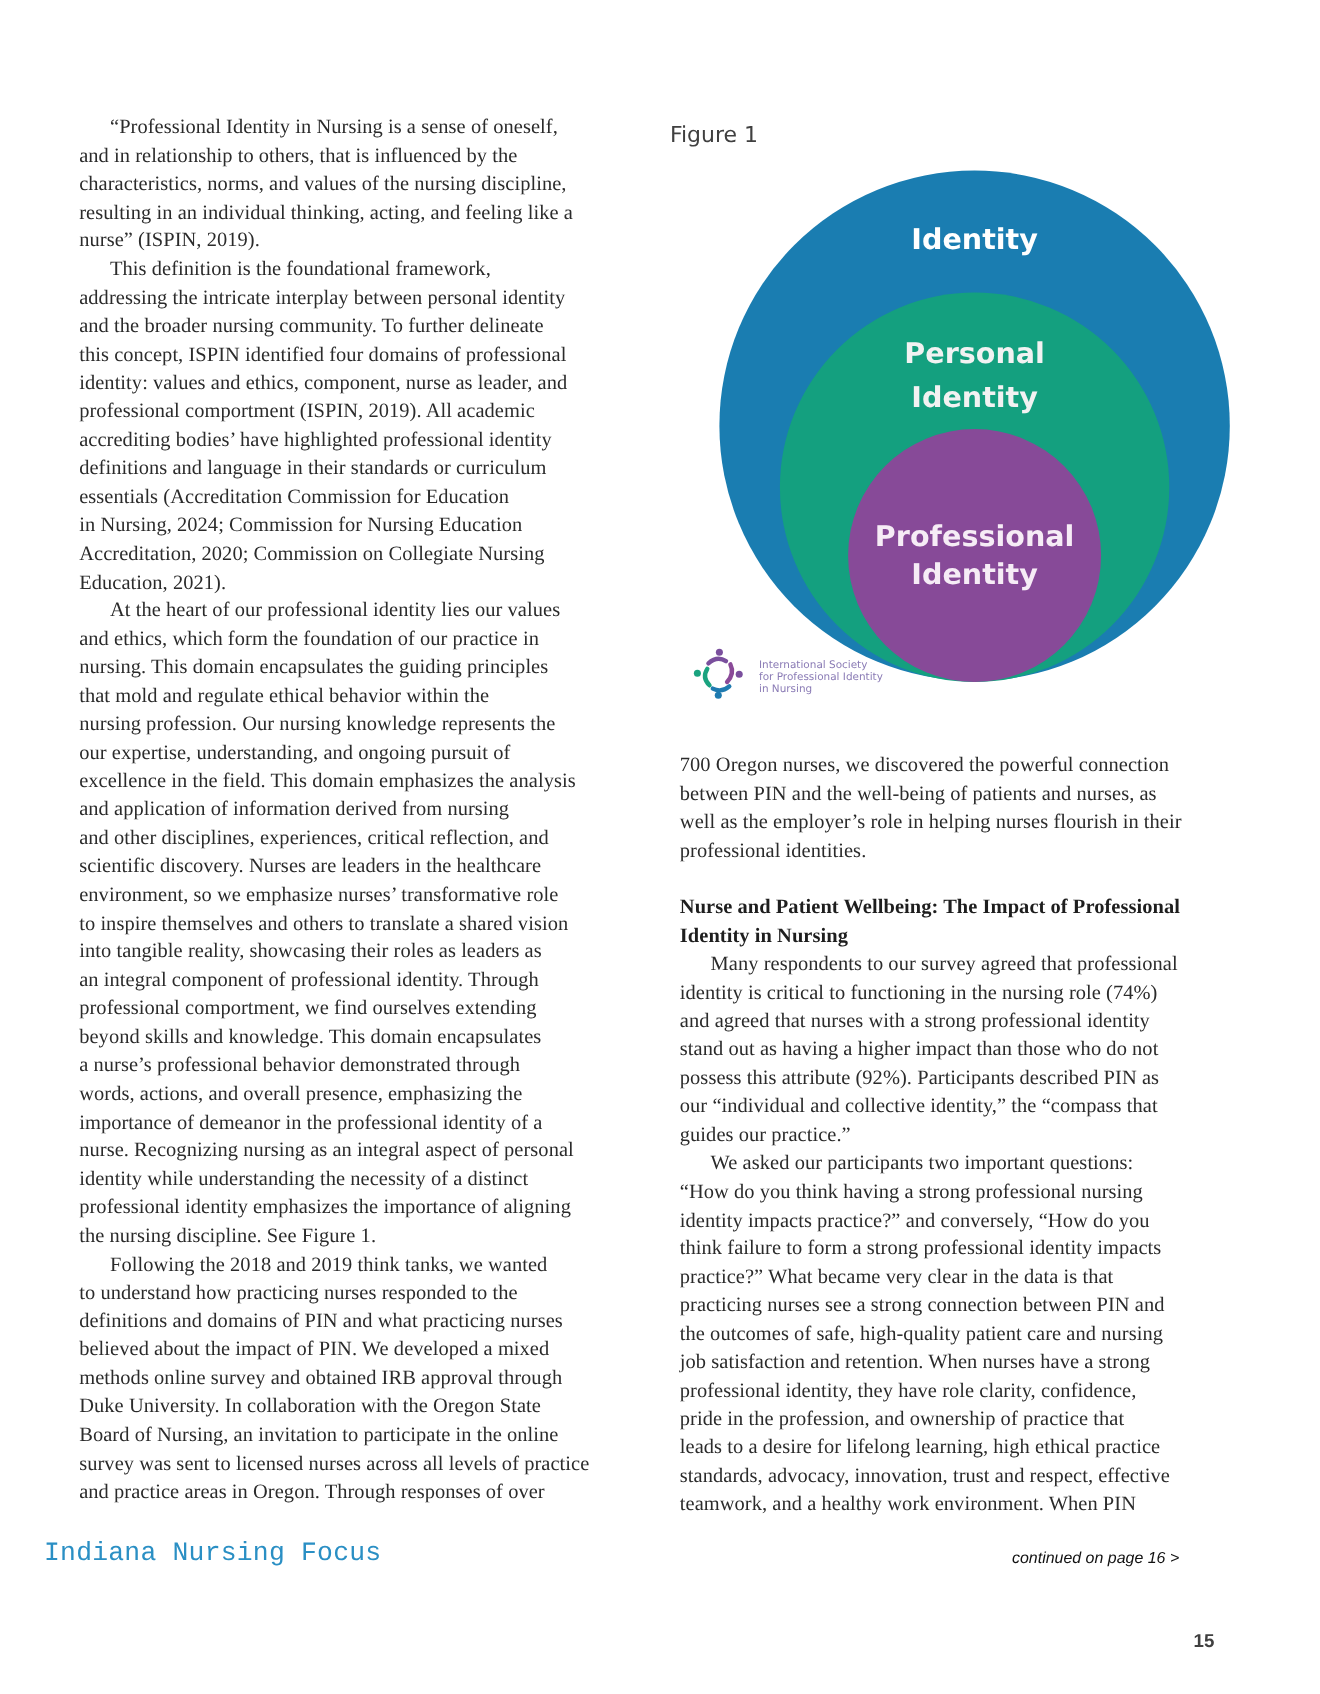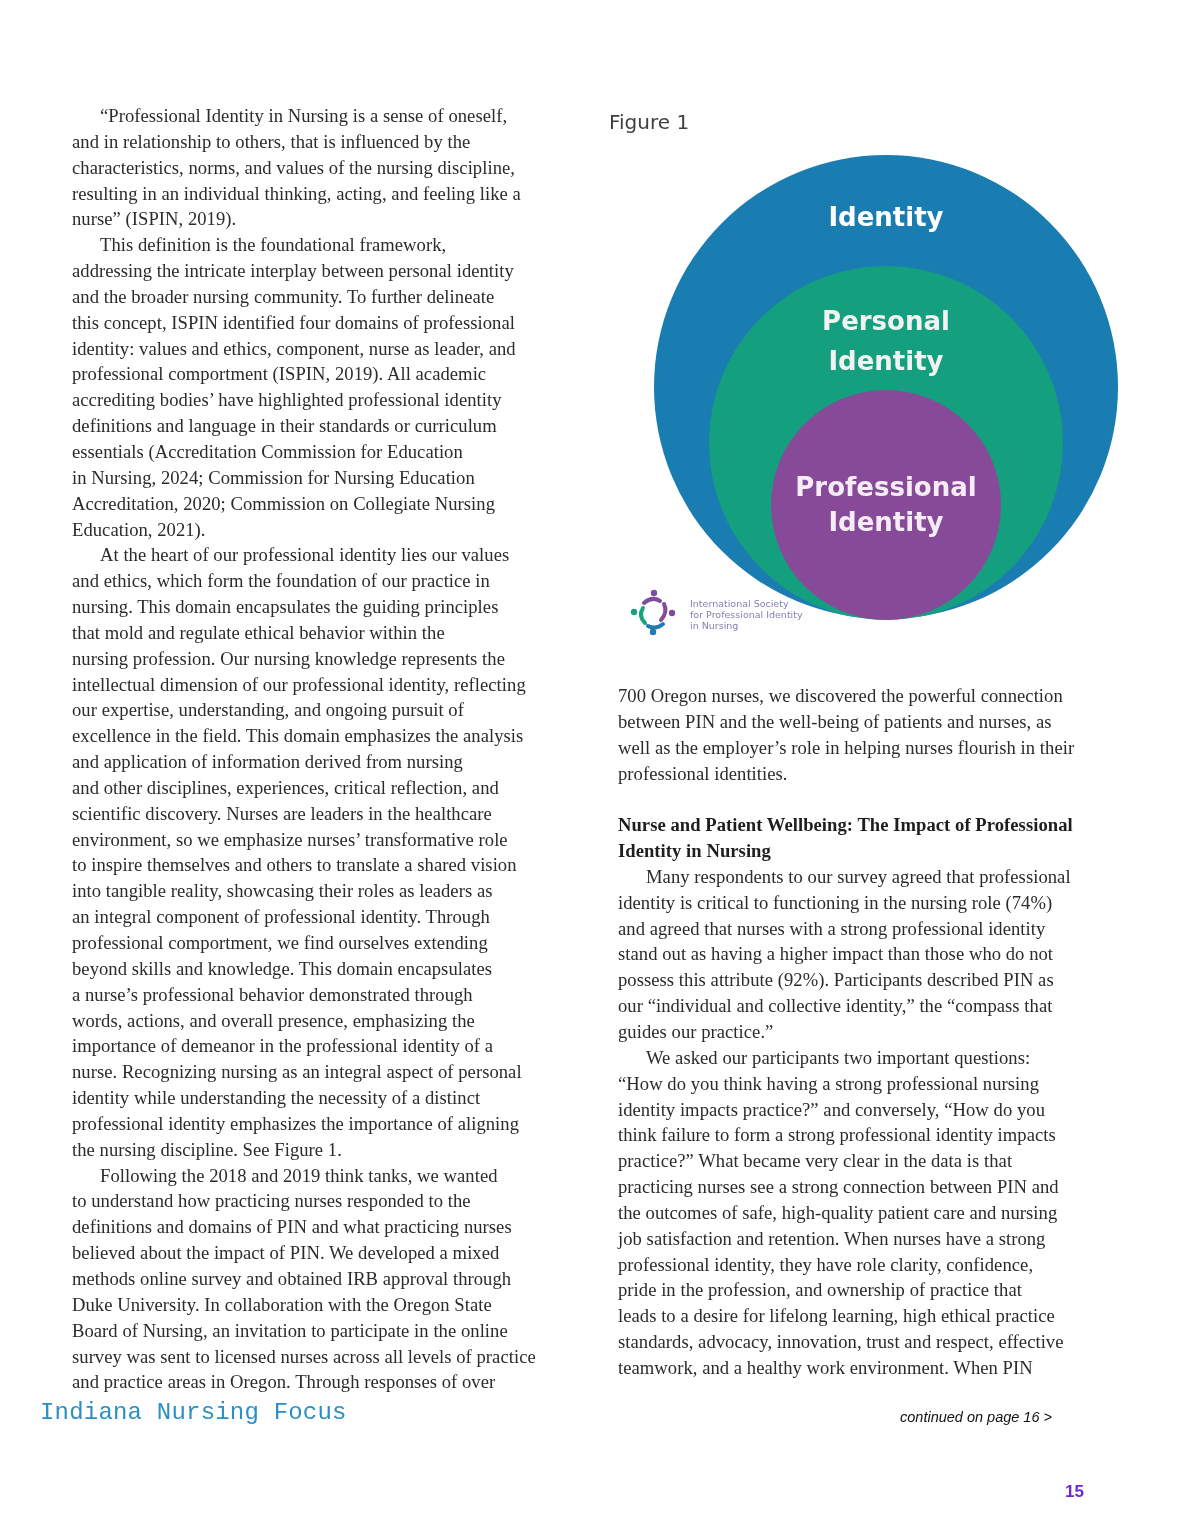--- a/index.html
+++ b/index.html
@@ -1,29 +1,29 @@
 <!DOCTYPE html>
 <html><head>
 <meta charset="utf-8">
 <style>
   html, body { margin: 0; padding: 0; background: #ffffff; }
   body { width: 1200px; height: 1540px; position: relative; overflow: hidden; }
-  .page { position: absolute; left: 0; top: 0; width: 1120px; height: 1540px; background: #fff; }
+  .page { position: absolute; left: 0; top: 0; width: 1120px; height: 1540px; background: #fff; padding-left: 20px; }
   .col { position: absolute; font-family: "Liberation Serif", "DejaVu Serif", serif; font-size: 18.6px; color: #2b2b2b; letter-spacing: 0.05px; }
   .col .line { display: block; height: 25.85px; line-height: 25.85px; white-space: nowrap; }
   .col .line.indent { padding-left: 28px; }
   .col .line.bold { font-weight: bold; color: #1e1e1e; }
   .col .line.blank { }
   #left-col { left: 72px; top: 103px; width: 515px; }
   #right-col { left: 618px; top: 683px; width: 515px; }
   .fig-label { position: absolute; left: 609px; top: 110px; font-family: "DejaVu Sans", sans-serif; font-size: 20px; color: #404040; }
   .figure-svg { position: absolute; left: 600px; top: 140px; }
   .continued { position: absolute; right: 68px; top: 1409px; font-family: "Liberation Sans", sans-serif; font-style: italic; font-size: 14.5px; color: #111; }
   .footer-title { position: absolute; left: 40px; top: 1399px; font-family: Liberation Mono, monospace; font-size: 24px; color: #2a8fc4; letter-spacing: 0.2px; }
-  .page-num { position: absolute; right: 36px; top: 1482px; font-family: "Liberation Sans", sans-serif; font-weight: bold; font-size: 17px; color: #6d28d9; }
+  .page-num { position: absolute; right: 36px; top: 1482px; font-family: "Liberation Sans", sans-serif; font-weight: bold; font-size: 17px; color: #404040; }
   .logo-text { font-family: "DejaVu Sans", sans-serif; font-size: 9.5px; fill: #8a7bb5; }
   .circle-label { font-family: "DejaVu Sans", sans-serif; font-weight: bold; font-size: 26px; }
 </style>
 </head>
 <body>
 
 <div class="page">
 
   <div id="left-col" class="col">
       <span class="line indent">“Professional Identity in Nursing is a sense of oneself,</span>
@@ -41,21 +41,20 @@
       <span class="line">definitions and language in their standards or curriculum</span>
       <span class="line">essentials (Accreditation Commission for Education</span>
       <span class="line">in Nursing, 2024; Commission for Nursing Education</span>
       <span class="line">Accreditation, 2020; Commission on Collegiate Nursing</span>
       <span class="line">Education, 2021).</span>
       <span class="line indent">At the heart of our professional identity lies our values</span>
       <span class="line">and ethics, which form the foundation of our practice in</span>
       <span class="line">nursing.  This domain encapsulates the guiding principles</span>
       <span class="line">that mold and regulate ethical behavior within the</span>
       <span class="line">nursing profession.  Our nursing knowledge represents the</span>
-      <span class="line">intellectual dimension of our professional identity, reflecting</span>
       <span class="line">our expertise, understanding, and ongoing pursuit of</span>
       <span class="line">excellence in the field.  This domain emphasizes the analysis</span>
       <span class="line">and application of information derived from nursing</span>
       <span class="line">and other disciplines, experiences, critical reflection, and</span>
       <span class="line">scientific discovery.  Nurses are leaders in the healthcare</span>
       <span class="line">environment, so we emphasize nurses’ transformative role</span>
       <span class="line">to inspire themselves and others to translate a shared vision</span>
       <span class="line">into tangible reality, showcasing their roles as leaders as</span>
       <span class="line">an integral component of professional identity.  Through</span>
       <span class="line">professional comportment, we find ourselves extending</span>

